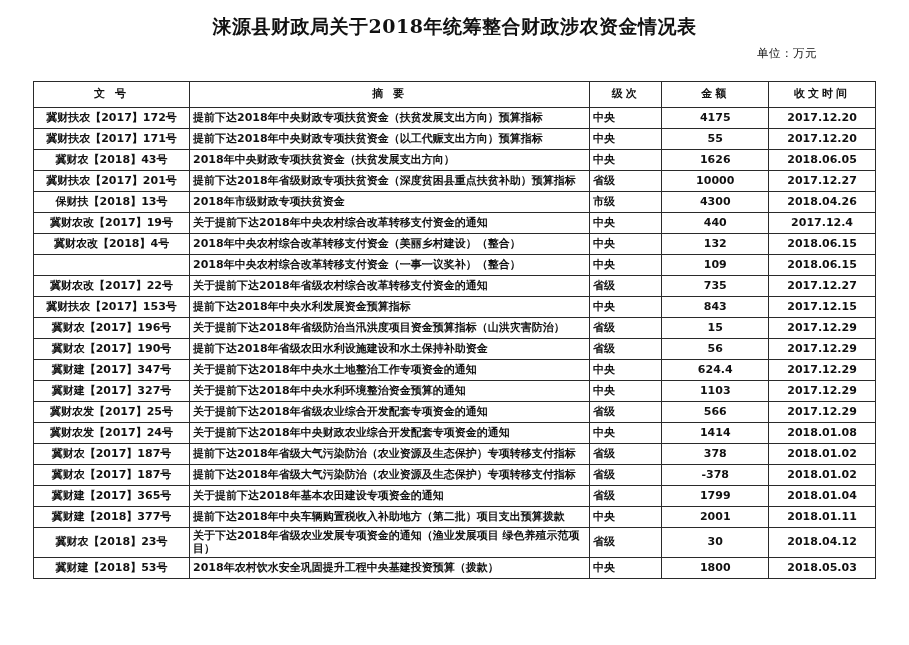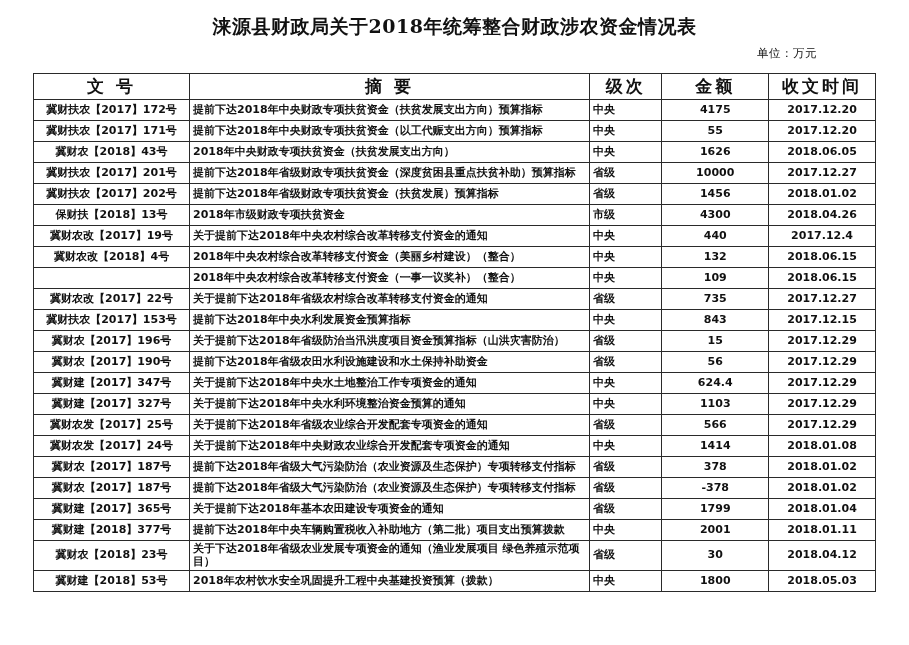--- a/index.html
+++ b/index.html
@@ -27,41 +27,41 @@
     font-weight: bold;
     letter-spacing: 0.5px;
     margin-top: 14px;
     margin-bottom: 6px;
     font-family: "DejaVu Serif", "Liberation Serif", serif;
   }
   .unit-line {
     text-align: right;
     font-size: 11.5px;
     padding-right: 92px;
-    margin-bottom: 12px;
+    margin-bottom: 20px;
     letter-spacing: 0.5px;
   }
   table.main {
     border-collapse: collapse;
     margin: 0 auto;
     width: 843px;
     table-layout: fixed;
   }
   table.main th, table.main td {
     border: 1px solid #2a2a2a;
     font-size: 11px;
     line-height: 1.15;
     padding: 2px 3px;
     vertical-align: middle;
     font-family: "DejaVu Sans", "Liberation Sans", sans-serif;
   }
   table.main th {
     font-weight: bold;
     text-align: center;
-    font-size: 17px;
+    font-size: 11px;
     height: 21px;
     letter-spacing: 3px;
   }
   .c-doc {
     width: 142px;
     text-align: center;
     font-weight: bold;
     font-size: 11px;
   }
   .c-sum {
@@ -127,27 +127,20 @@
           <td class="c-date">2018.06.05</td>
         </tr>
         <tr>
           <td class="c-doc">冀财扶农【2017】201号</td>
           <td class="c-sum">提前下达2018年省级财政专项扶贫资金（深度贫困县重点扶贫补助）预算指标</td>
           <td class="c-level">省级</td>
           <td class="c-amount">10000</td>
           <td class="c-date">2017.12.27</td>
         </tr>
         <tr>
-          <td class="c-doc">冀财扶农【2017】202号</td>
-          <td class="c-sum">提前下达2018年省级财政专项扶贫资金（扶贫发展）预算指标</td>
-          <td class="c-level">省级</td>
-          <td class="c-amount">1456</td>
-          <td class="c-date">2018.01.02</td>
-        </tr>
-        <tr>
           <td class="c-doc">保财扶【2018】13号</td>
           <td class="c-sum">2018年市级财政专项扶贫资金</td>
           <td class="c-level">市级</td>
           <td class="c-amount">4300</td>
           <td class="c-date">2018.04.26</td>
         </tr>
         <tr>
           <td class="c-doc">冀财农改【2017】19号</td>
           <td class="c-sum">关于提前下达2018年中央农村综合改革转移支付资金的通知</td>
           <td class="c-level">中央</td>

